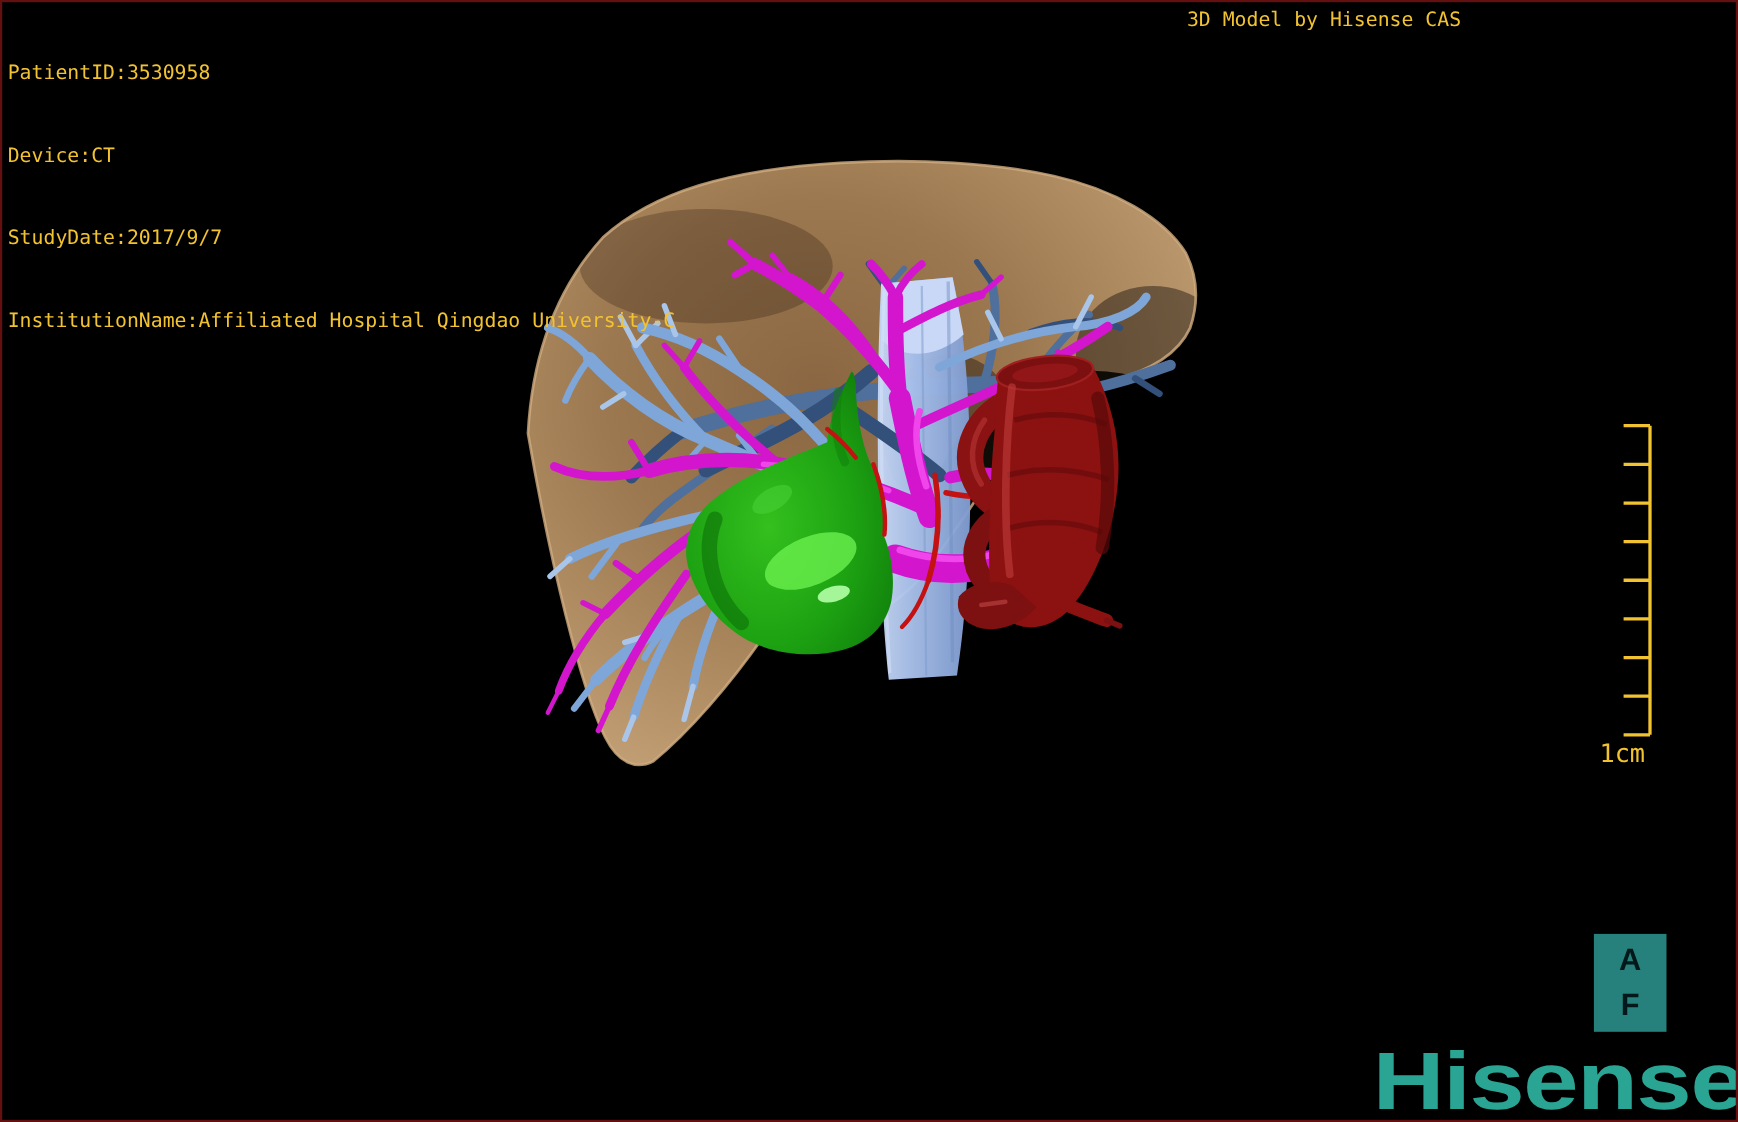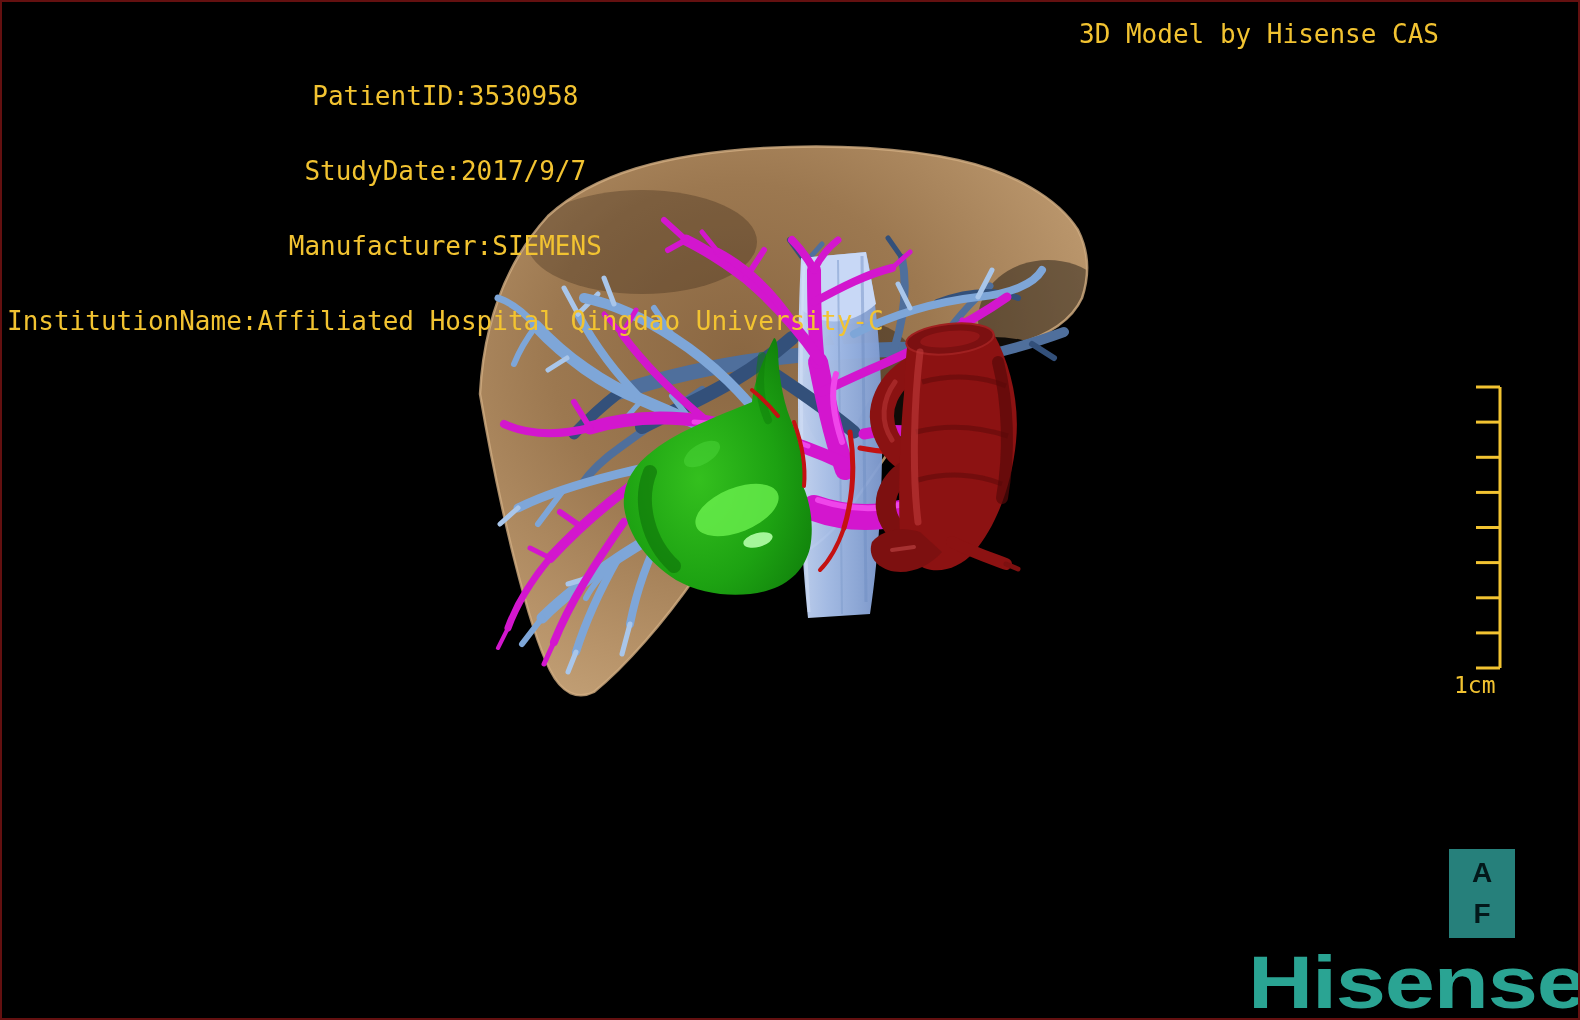--- a/index.html
+++ b/index.html
@@ -19,27 +19,26 @@
     width:1580px;height:1020px;
     background:var(--c-background);
     border:2px solid var(--c-border);
     box-sizing:border-box;
     overflow:hidden;
     font-family:"DejaVu Sans Mono",monospace;
   }
   .hud{
     position:absolute;
     color:var(--c-hud_text);
-    font-size:26px;
+    font-size:18px;
     line-height:25px;
     white-space:pre;
     z-index:5;
-    margin-top:16px;
-  }
-  .hud-topleft{left:5px;top:16px;text-align:center;}
+  }
+  .hud-topleft{left:5px;top:2px;}
   .hud-topright{left:1077px;top:4px;}
   .hud-volume{left:5px;top:976px;}
   svg.model{position:absolute;left:0;top:0;z-index:1;}
   .cube{
     position:absolute;left:1447px;top:847px;width:66px;height:89px;
     background:var(--c-cube_teal);
     display:flex;flex-direction:column;align-items:center;justify-content:center;
     gap:13px;
     color:#03181a;
     font-family:"Liberation Sans",sans-serif;
@@ -267,22 +266,22 @@
           <line x1="1474" x2="1498" y1="595.8" y2="595.8" class="scaletick"></line>
           <line x1="1474" x2="1498" y1="630.9" y2="630.9" class="scaletick"></line>
           <line x1="1474" x2="1498" y1="666.0" y2="666.0" class="scaletick"></line>
         </g>
       <text x="1452" y="691" class="scaletext">1cm</text>
     </g>
   </svg>
 
   <div class="hud hud-topleft">
     <div>PatientID:3530958</div>
+    <div>Device:CT</div>
     <div>StudyDate:2017/9/7</div>
-    <div>Manufacturer:SIEMENS</div>
     <div>InstitutionName:Affiliated Hospital Qingdao University-C</div>
   </div>
 
   <div class="hud hud-topright">3D Model by Hisense CAS</div>
 
 
   <div class="cube">
     <span>A</span>
     <span>F</span>
   </div>

